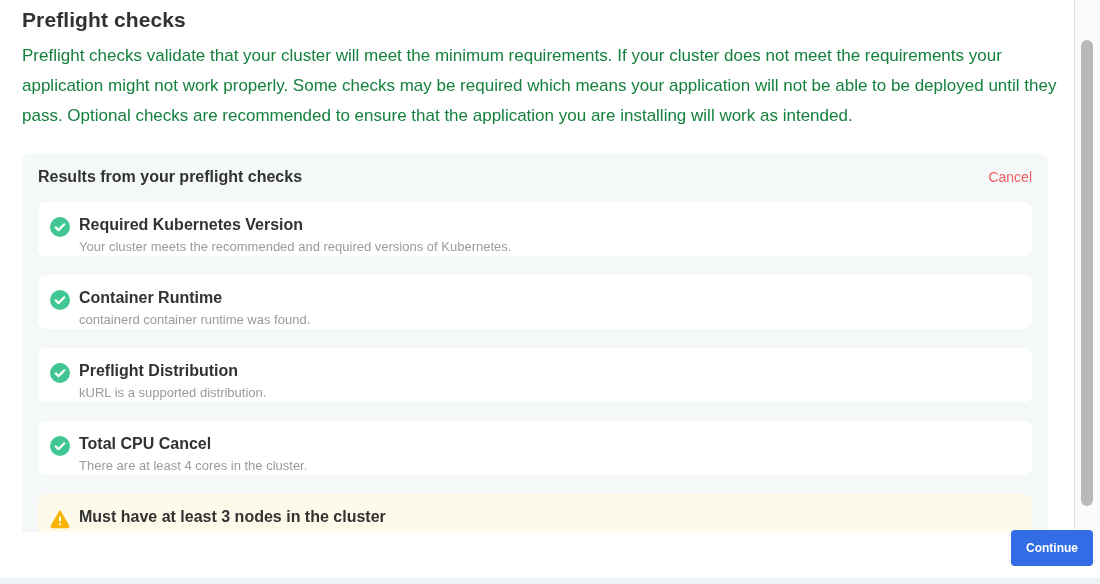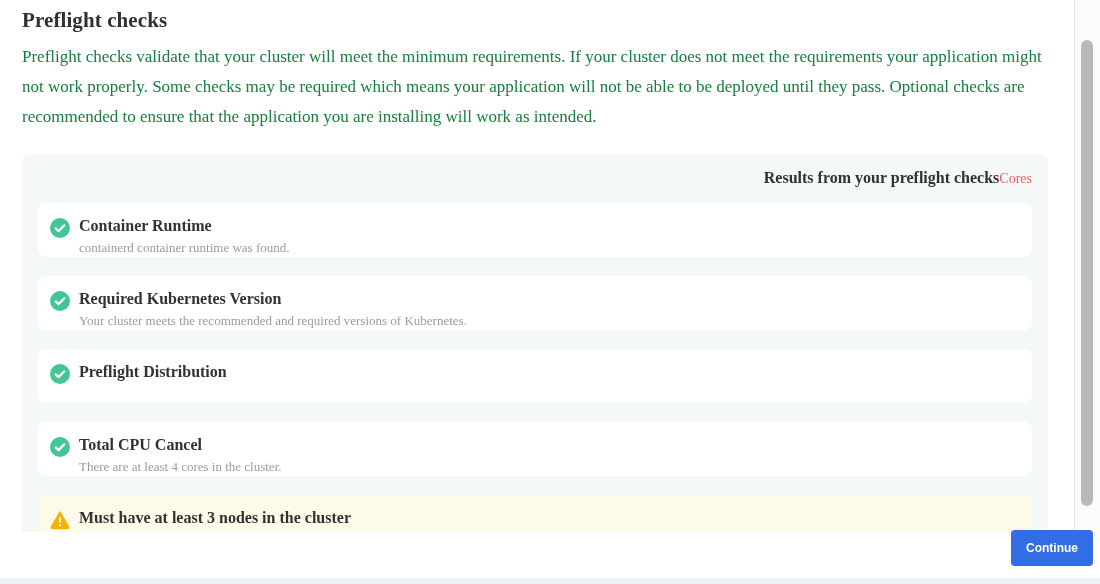--- a/index.html
+++ b/index.html
@@ -14,21 +14,20 @@
     overflow: hidden;
   }
 
   
   .scroll-region {
     position: absolute;
     top: 0; left: 0;
     width: 1074px;
     height: 532px;
     overflow: hidden;
-    font-family: Liberation Serif, serif;
   }
 
   .page-title {
     margin: 8px 0 0 22px;
     font-size: 21px;
     font-weight: 700;
     color: #313131;
     letter-spacing: 0.1px;
   }
 
@@ -43,21 +42,21 @@
   
   .panel {
     margin: 23px 26px 0 22px;
     background: #f5f8f9;
     border-radius: 6px;
     padding: 14px 16px 20px 16px;
   }
 
   .panel-header {
     display: flex;
-    justify-content: flex-end;
+    justify-content: space-between;
     align-items: baseline;
   }
 
   .panel-title {
     font-size: 16px;
     font-weight: 700;
     color: #323232;
   }
 
   .cancel-link {
@@ -167,21 +166,34 @@
 <div id="app">
 
   <div class="scroll-region">
 
     <h1 class="page-title">Preflight checks</h1>
     <p class="page-desc">Preflight checks validate that your cluster will meet the minimum requirements. If your cluster does not meet the requirements your application might not work properly. Some checks may be required which means your application will not be able to be deployed until they pass. Optional checks are recommended to ensure that the application you are installing will work as intended.</p>
 
     <div class="panel">
       <div class="panel-header">
         <span class="panel-title">Results from your preflight checks</span>
-        <span class="cancel-link">Cores</span>
+        <span class="cancel-link">Cancel</span>
+      </div>
+
+      <div class="card">
+        <span class="icon">
+          <svg viewBox="0 0 20 20">
+              <circle cx="10" cy="10" r="10" fill="#41c694"></circle>
+              <path d="M5.7 10.4l2.8 2.7 5.8-5.8" stroke="#ffffff" stroke-width="2.2" fill="none" stroke-linecap="round" stroke-linejoin="round"></path>
+            </svg>
+        </span>
+        <div class="card-text">
+          <div class="check-title">Required Kubernetes Version</div>
+          <div class="check-message">Your cluster meets the recommended and required versions of Kubernetes.</div>
+        </div>
       </div>
 
       <div class="card">
         <span class="icon">
           <svg viewBox="0 0 20 20">
               <circle cx="10" cy="10" r="10" fill="#41c694"></circle>
               <path d="M5.7 10.4l2.8 2.7 5.8-5.8" stroke="#ffffff" stroke-width="2.2" fill="none" stroke-linecap="round" stroke-linejoin="round"></path>
             </svg>
         </span>
         <div class="card-text">
@@ -191,34 +203,22 @@
       </div>
 
       <div class="card">
         <span class="icon">
           <svg viewBox="0 0 20 20">
               <circle cx="10" cy="10" r="10" fill="#41c694"></circle>
               <path d="M5.7 10.4l2.8 2.7 5.8-5.8" stroke="#ffffff" stroke-width="2.2" fill="none" stroke-linecap="round" stroke-linejoin="round"></path>
             </svg>
         </span>
         <div class="card-text">
-          <div class="check-title">Required Kubernetes Version</div>
-          <div class="check-message">Your cluster meets the recommended and required versions of Kubernetes.</div>
-        </div>
-      </div>
-
-      <div class="card">
-        <span class="icon">
-          <svg viewBox="0 0 20 20">
-              <circle cx="10" cy="10" r="10" fill="#41c694"></circle>
-              <path d="M5.7 10.4l2.8 2.7 5.8-5.8" stroke="#ffffff" stroke-width="2.2" fill="none" stroke-linecap="round" stroke-linejoin="round"></path>
-            </svg>
-        </span>
-        <div class="card-text">
           <div class="check-title">Preflight Distribution</div>
+          <div class="check-message">kURL is a supported distribution.</div>
         </div>
       </div>
 
       <div class="card">
         <span class="icon">
           <svg viewBox="0 0 20 20">
               <circle cx="10" cy="10" r="10" fill="#41c694"></circle>
               <path d="M5.7 10.4l2.8 2.7 5.8-5.8" stroke="#ffffff" stroke-width="2.2" fill="none" stroke-linecap="round" stroke-linejoin="round"></path>
             </svg>
         </span>

